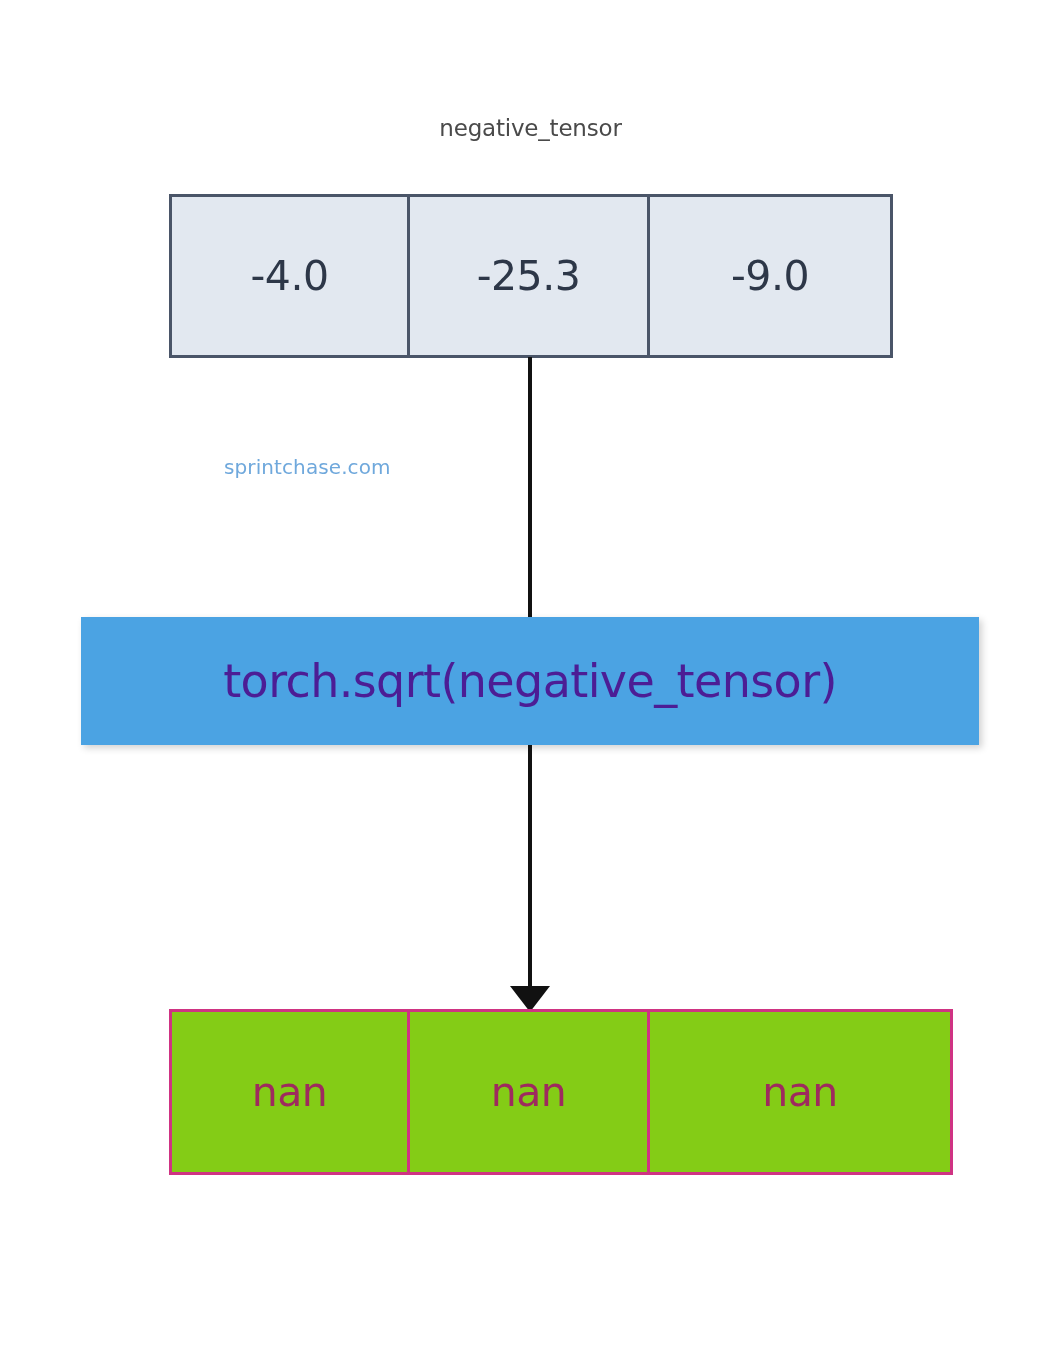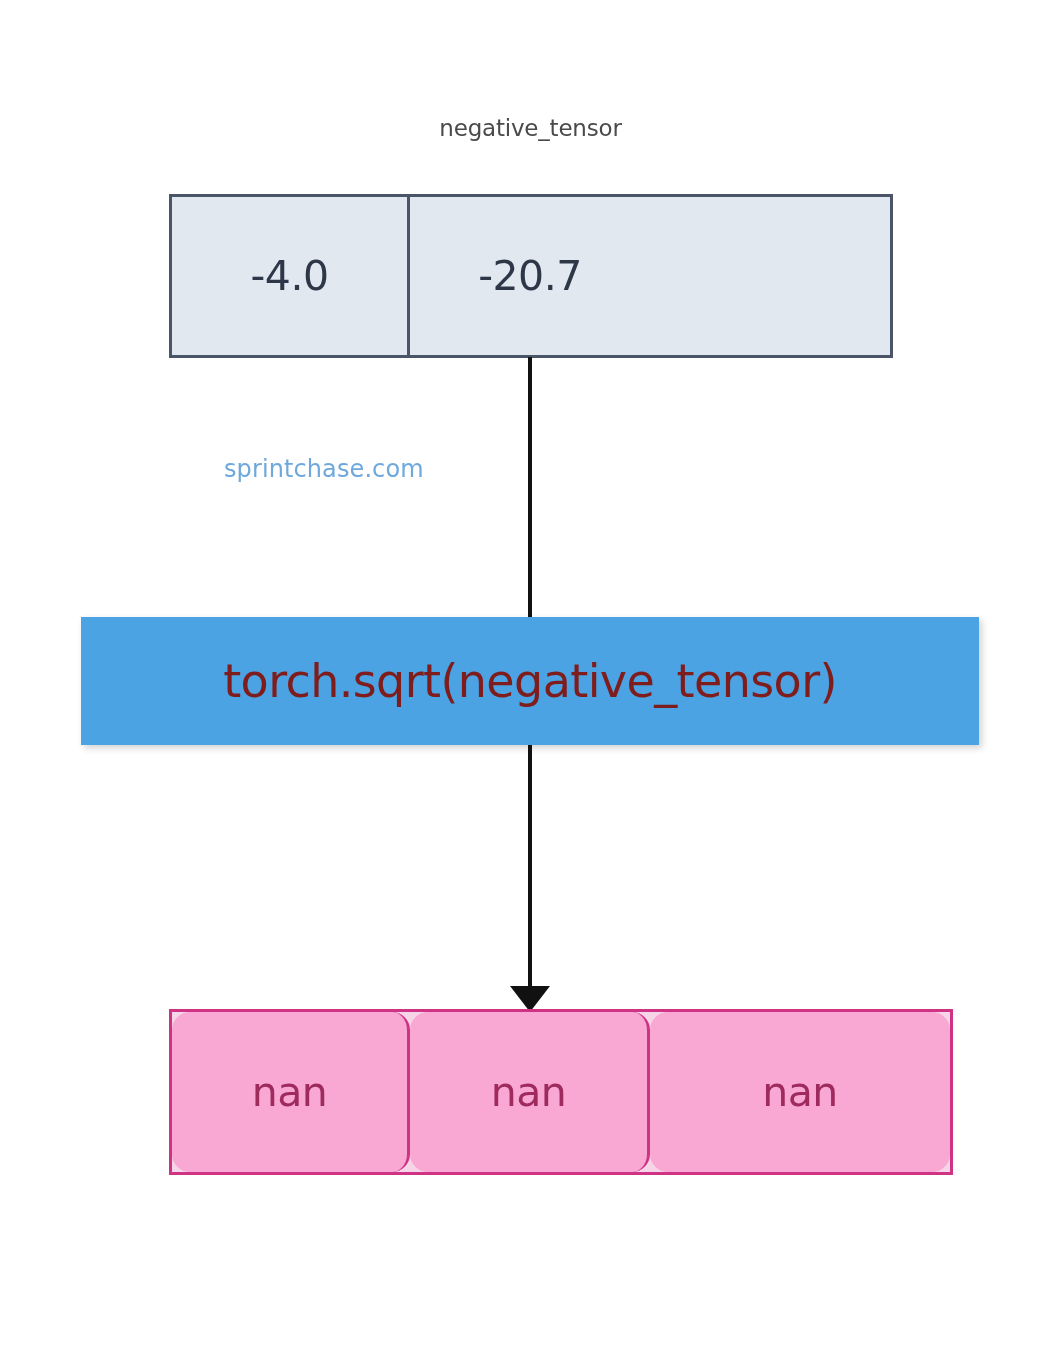--- a/index.html
+++ b/index.html
@@ -71,45 +71,44 @@
   
   #output-tensor {
     left: 169px;
     top: 1009px;
     width: 784px;
     height: 166px;
     border: 3px solid #cf3383;
     background: #f7d5e9;
   }
   #output-tensor .tensor-cell {
-    background: #f9a8d4;
+    background: #84cc16;
     color: #9e2a5e;
     border-right: 3px solid #cf3383;
-    border-radius: 18px;
   }
   #output-tensor .tensor-cell:last-child { border-right: none; }
   #output-tensor .c0 { width: 238px; }
   #output-tensor .c1 { width: 240px; }
   #output-tensor .c2 { width: 300px; }
 
   
   #op-box {
     position: absolute;
     left: 81px;
     top: 617px;
     width: 898px;
     height: 128px;
     background: #4ba3e3;
     box-shadow: 3px 3px 7px rgba(0,0,0,0.18);
     display: flex;
     align-items: center;
     justify-content: center;
   }
   #op-box .op-label {
-    color: #7f1d1d;
+    color: #4c1d95;
     font-size: 46px;
     font-weight: 400;
     letter-spacing: -0.6px;
     white-space: nowrap;
   }
 
   
   .connector {
     position: absolute;
     background: #111111;
@@ -128,36 +127,37 @@
     border-right: 20px solid transparent;
     border-top: 26px solid #111111;
   }
 
   
   #watermark {
     position: absolute;
     left: 224px;
     top: 455px;
     color: #6fa8dc;
-    font-size: 24px;
+    font-size: 20px;
     font-weight: 400;
     letter-spacing: 0.1px;
     white-space: nowrap;
   }
 </style>
 </head>
 <body>
 
 <div id="canvas">
 
   <div id="title-top" class="node-title">negative_tensor</div>
 
   <div id="input-tensor" class="tensor-table">
     <div class="tensor-cell c0">-4.0</div>
-    <div class="tensor-cell c1">-20.7</div>
+    <div class="tensor-cell c1">-25.3</div>
+    <div class="tensor-cell c2">-9.0</div>
   </div>
 
   <div id="connector-top" class="connector"></div>
 
   <div id="watermark">sprintchase.com</div>
 
   <div id="op-box">
     <span class="op-label">torch.sqrt(negative_tensor)</span>
   </div>
 

